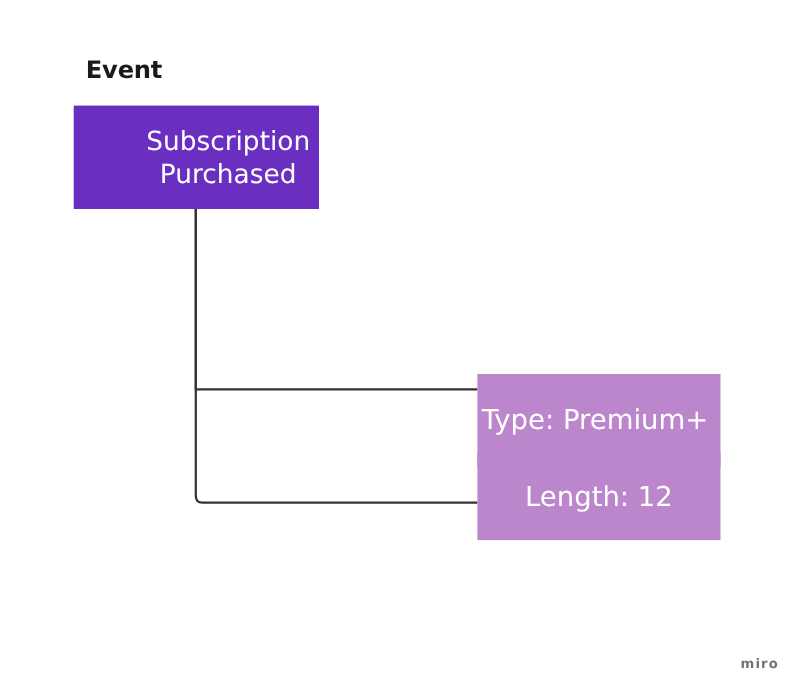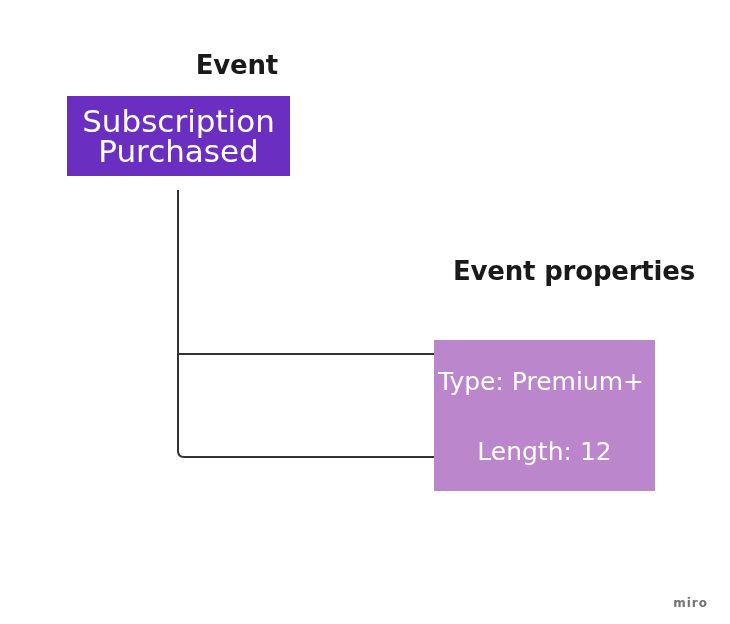--- a/index.html
+++ b/index.html
@@ -24,25 +24,25 @@
     left: 0;
     top: 0;
     width: 730px;
     height: 624px;
     pointer-events: none;
   }
   .section-title {
     position: absolute;
     font-weight: bold;
     color: #1a1a1a;
-    font-size: 26px;
+    font-size: 22px;
     line-height: 30px;
     letter-spacing: -0.2px;
     white-space: nowrap;
-    text-align: right;
+    text-align: left;
   }
   #event-title {
     left: 78px;
     top: 50px;
     width: 200px;
   }
   #event-properties-title {
     left: 395px;
     top: 256px;
     width: 300px;
@@ -53,25 +53,26 @@
     align-items: center;
     justify-content: center;
     color: #ffffff;
     box-sizing: border-box;
     text-align: center;
   }
   #event-node {
     left: 67px;
     top: 96px;
     width: 223px;
-    height: 80px;
+    height: 94px;
     background: #6A2EC0;
-    font-size: 31px;
+    font-size: 24px;
     line-height: 30px;
     padding: 0 8px;
+    justify-content: flex-end;
   }
   #event-node .node-text {
     white-space: pre-line;
   }
   .property-node {
     background: #BB86CB;
     font-size: 25px;
     line-height: 30px;
   }
   #property-node-0 {
@@ -112,21 +113,20 @@
     </g>
   </svg>
 
   <div class="section-title" id="event-title">Event</div>
 
   <div class="node" id="event-node">
     <span class="node-text">Subscription
 Purchased</span>
   </div>
 
-  <div class="section-title" id="event-properties-title">Event properties</div>
 
   <div class="node property-node" id="property-node-0">
     <span class="node-text">Type: Premium+</span>
   </div>
 
   <div class="node property-node" id="property-node-1">
     <span class="node-text">Length: 12</span>
   </div>
 
   <div id="watermark">miro</div>

